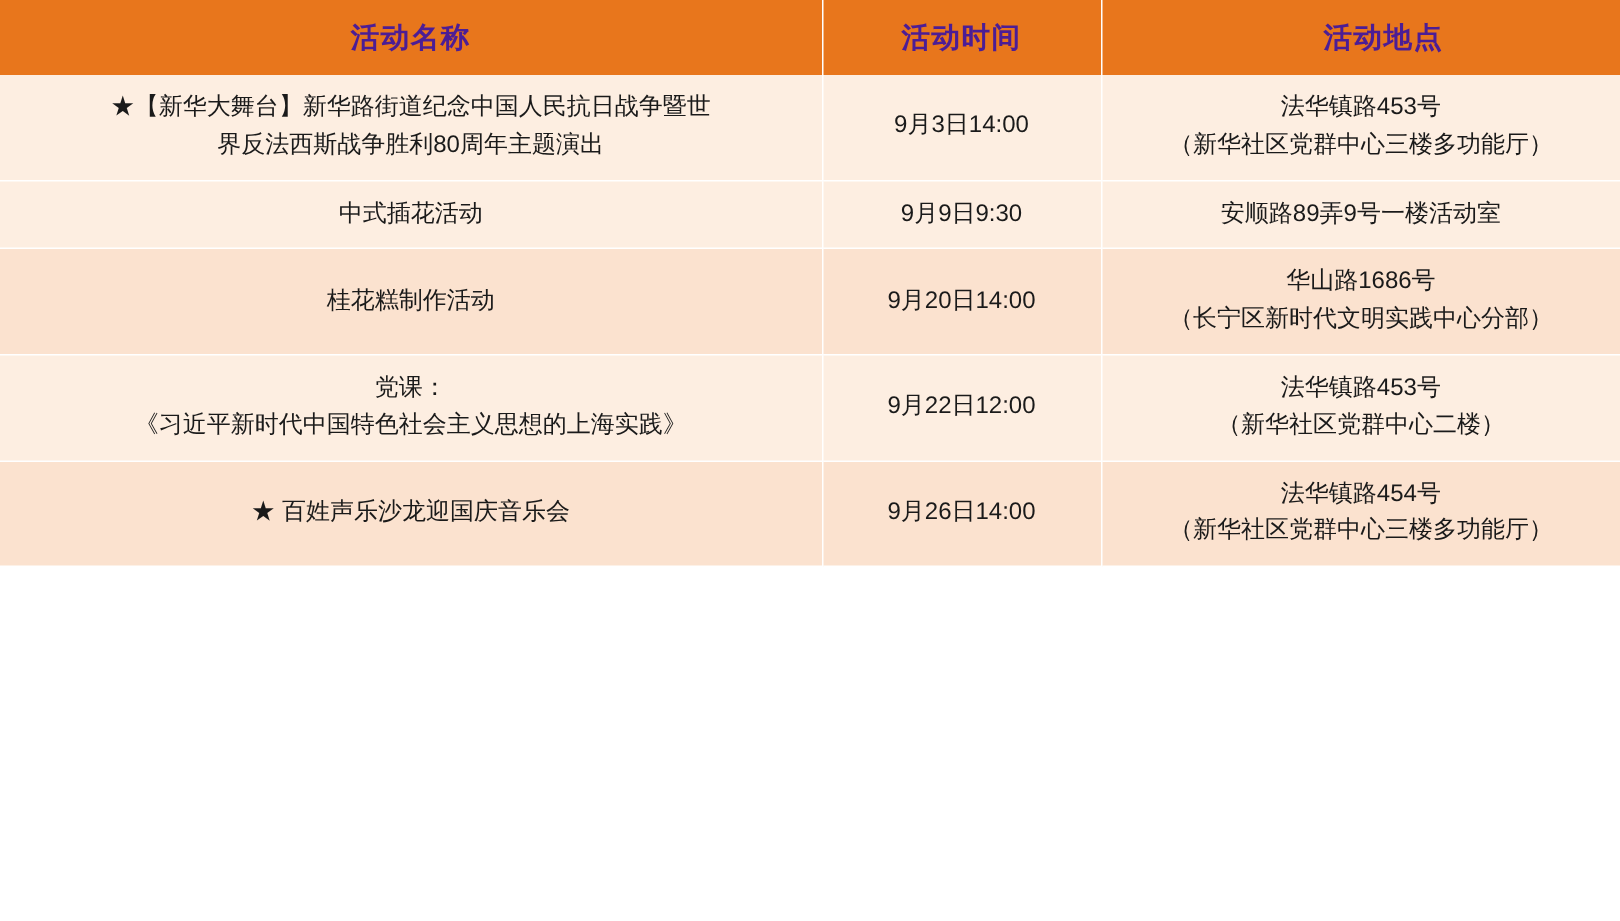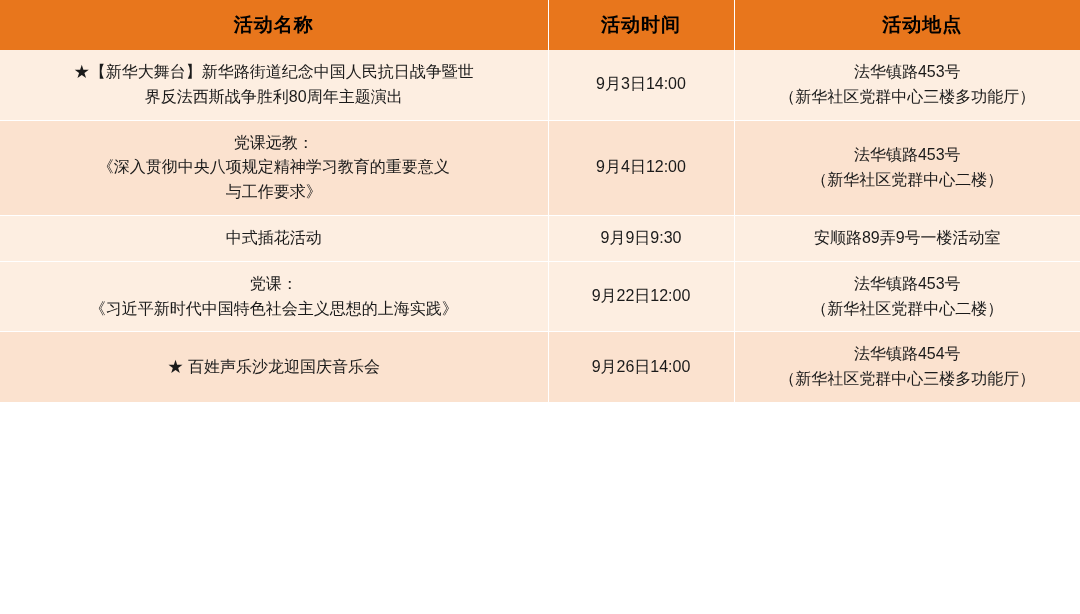--- a/index.html
+++ b/index.html
@@ -17,21 +17,21 @@
     width: 1080px;
     border-collapse: collapse;
     table-layout: fixed;
   }
   table.activity-table col.col-name { width: 548px; }
   table.activity-table col.col-time { width: 186px; }
   table.activity-table col.col-place { width: 346px; }
 
   thead th {
     background: #e8761c;
-    color: #000000;
+    color: #4c1d95;
     font-size: 19px;
     font-weight: bold;
     height: 48px;
     text-align: center;
     vertical-align: middle;
     border-right: 1px solid #ffffff;
     letter-spacing: 1px;
   }
   thead th:last-child { border-right: none; padding-left: 31px; }
 
@@ -78,39 +78,37 @@
         <td class="cell-name">
           <span class="line">★【新华大舞台】新华路街道纪念中国人民抗日战争暨世</span>
           <span class="line">界反法西斯战争胜利80周年主题演出</span>
         </td>
         <td class="cell-time">9月3日14:00</td>
         <td class="cell-place">
           <span class="line">法华镇路453号</span>
           <span class="sub">（新华社区党群中心三楼多功能厅）</span>
         </td>
       </tr>
-      <tr class="row-even">
-        <td class="cell-name">
-          <span class="line">党课远教：</span>
-          <span class="line">《深入贯彻中央八项规定精神学习教育的重要意义</span>
-          <span class="line">与工作要求》</span>
-        </td>
-        <td class="cell-time">9月4日12:00</td>
-        <td class="cell-place">
-          <span class="line">法华镇路453号</span>
-          <span class="sub">（新华社区党群中心二楼）</span>
-        </td>
-      </tr>
       <tr class="row-odd">
         <td class="cell-name">
           <span class="line">中式插花活动</span>
         </td>
         <td class="cell-time">9月9日9:30</td>
         <td class="cell-place">
           <span class="line">安顺路89弄9号一楼活动室</span>
+        </td>
+      </tr>
+      <tr class="row-even">
+        <td class="cell-name">
+          <span class="line">桂花糕制作活动</span>
+        </td>
+        <td class="cell-time">9月20日14:00</td>
+        <td class="cell-place">
+          <span class="line">华山路1686号</span>
+          <span class="sub">（长宁区新时代文明实践中心分部）</span>
         </td>
       </tr>
       <tr class="row-odd">
         <td class="cell-name">
           <span class="line">党课：</span>
           <span class="line">《习近平新时代中国特色社会主义思想的上海实践》</span>
         </td>
         <td class="cell-time">9月22日12:00</td>
         <td class="cell-place">
           <span class="line">法华镇路453号</span>

